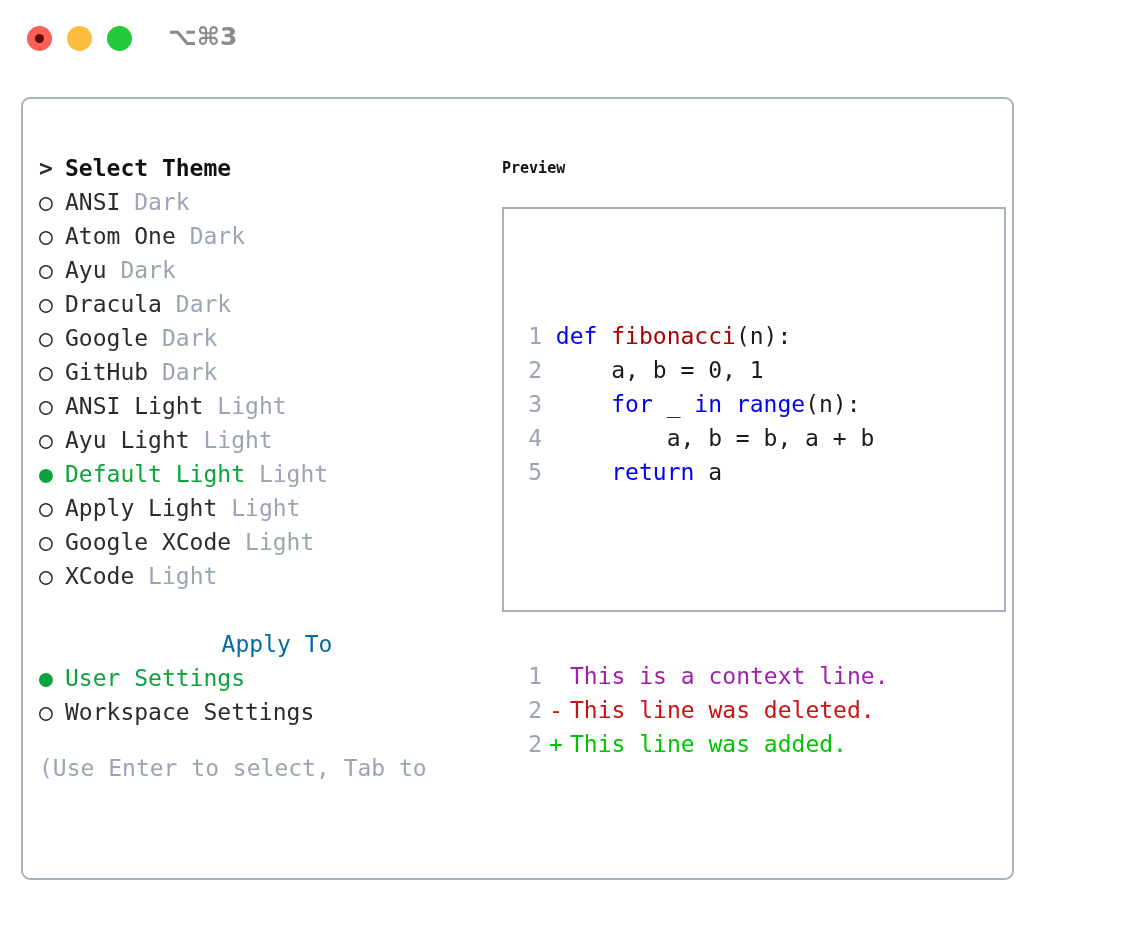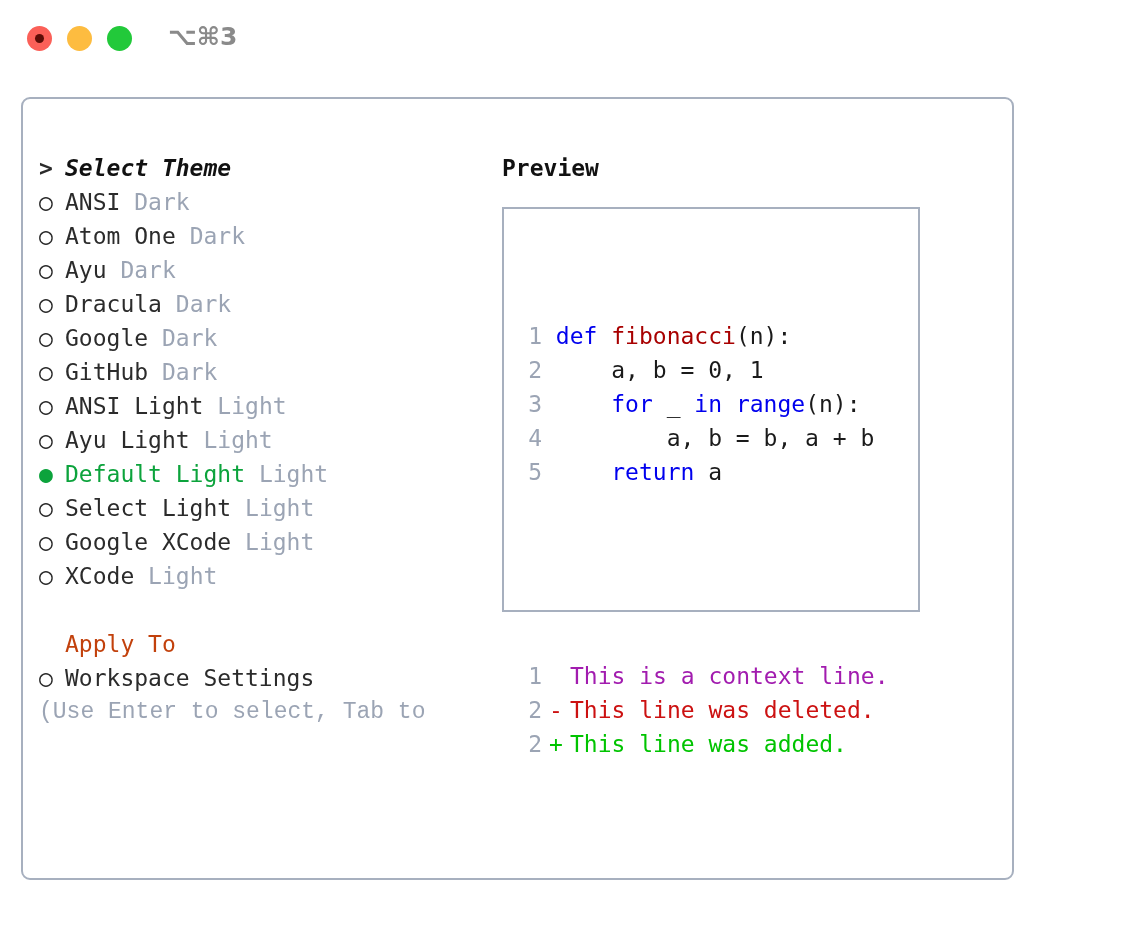--- a/index.html
+++ b/index.html
@@ -91,58 +91,58 @@
     color: #2B2B2B;
   }
   .bullet {
     display: inline-block;
     width: 26px;
     color: #2B2B2B;
   }
   #select-theme-header {
     font-weight: bold;
     color: #111111;
-    font-style: italic;
   }
   .theme-name { color: #2B2B2B; }
   .row.selected .theme-name,
   .row.selected .bullet { color: #0CA33C; }
   .mode-badge { color: #9BA4B4; text-align: center; }
 
   .spacer-row { height: 34px; }
 
   #apply-to-label {
     padding-left: 26px;
-    color: #c2410c;
+    color: #0369a1;
+    text-align: center;
   }
 
   #hint-text {
+    margin-top: 22px;
     font-size: 23px;
     line-height: 34px;
     color: #9BA4B4;
     width: 420px;
-    font-family: Liberation Mono, monospace;
   }
 
   
   #preview-column {
     position: absolute;
     left: 479px;
     top: 52px;
     width: 500px;
   }
   #preview-title {
-    font-size: 23px;
+    font-size: 15px;
     font-weight: bold;
     color: #111111;
     line-height: 34px;
   }
   #preview-box {
     margin-top: 22px;
-    width: 418px;
+    width: 504px;
     height: 405px;
     border: 2px solid #A7B0BF;
     box-sizing: border-box;
     background: #ffffff;
     position: relative;
   }
   #code-area {
     position: absolute;
     left: 12px;
     top: 42px;
@@ -190,30 +190,31 @@
       <div id="theme-items">
           <div class="row"><span class="bullet">○</span><span class="theme-name">ANSI</span><span> </span><span class="mode-badge">Dark</span></div>
           <div class="row"><span class="bullet">○</span><span class="theme-name">Atom One</span><span> </span><span class="mode-badge">Dark</span></div>
           <div class="row"><span class="bullet">○</span><span class="theme-name">Ayu</span><span> </span><span class="mode-badge">Dark</span></div>
           <div class="row"><span class="bullet">○</span><span class="theme-name">Dracula</span><span> </span><span class="mode-badge">Dark</span></div>
           <div class="row"><span class="bullet">○</span><span class="theme-name">Google</span><span> </span><span class="mode-badge">Dark</span></div>
           <div class="row"><span class="bullet">○</span><span class="theme-name">GitHub</span><span> </span><span class="mode-badge">Dark</span></div>
           <div class="row"><span class="bullet">○</span><span class="theme-name">ANSI Light</span><span> </span><span class="mode-badge">Light</span></div>
           <div class="row"><span class="bullet">○</span><span class="theme-name">Ayu Light</span><span> </span><span class="mode-badge">Light</span></div>
           <div class="row selected"><span class="bullet">●</span><span class="theme-name">Default Light</span><span> </span><span class="mode-badge">Light</span></div>
-          <div class="row"><span class="bullet">○</span><span class="theme-name">Select Light</span><span> </span><span class="mode-badge">Light</span></div>
+          <div class="row"><span class="bullet">○</span><span class="theme-name">Apply Light</span><span> </span><span class="mode-badge">Light</span></div>
           <div class="row"><span class="bullet">○</span><span class="theme-name">Google XCode</span><span> </span><span class="mode-badge">Light</span></div>
           <div class="row"><span class="bullet">○</span><span class="theme-name">XCode</span><span> </span><span class="mode-badge">Light</span></div>
         </div>
 
       <div class="spacer-row"></div>
 
       <div class="row" id="apply-to-label">Apply To</div>
 
       <div id="apply-to-items">
+          <div class="row selected"><span class="bullet">●</span><span class="theme-name">User Settings</span></div>
           <div class="row"><span class="bullet">○</span><span class="theme-name">Workspace Settings</span></div>
         </div>
 
       <div id="hint-text">
         <div>(Use Enter to select, Tab to</div>
       </div>
     </div>
 
     <div id="preview-column">
       <div id="preview-title">Preview</div>

